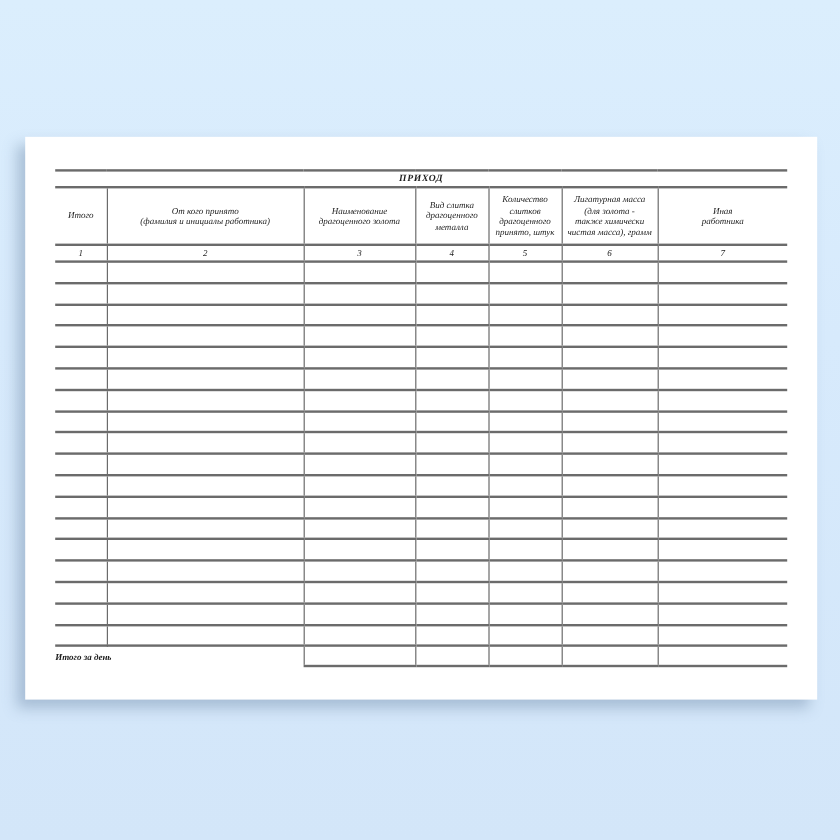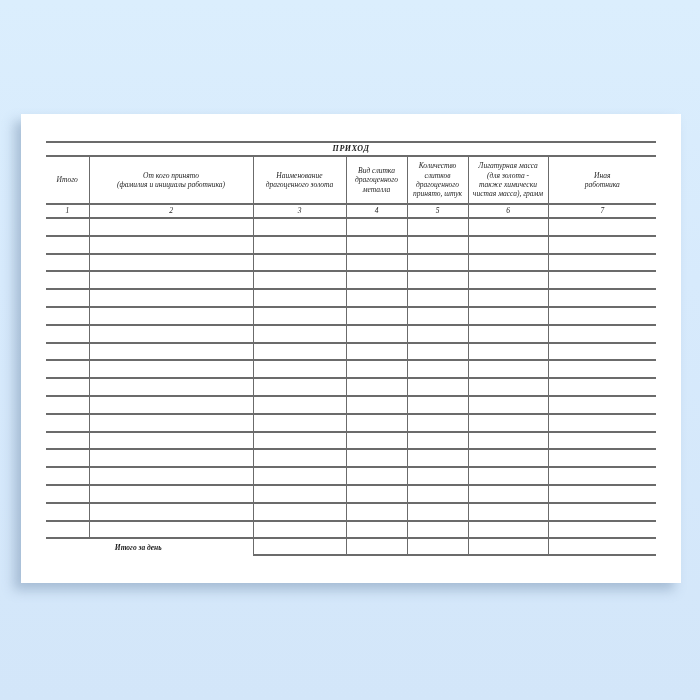--- a/index.html
+++ b/index.html
@@ -36,21 +36,21 @@
   tr td{border-top:2px solid var(--line);}
   td + td{border-left:1.5px solid var(--line);}
   .title-row td{
     height:12px;font-size:8px;font-weight:bold;letter-spacing:0.6px;
   }
   .header-row td{height:44px;padding:1px 2px;}
   .num-row td{height:12px;}
   .data-row td{height:15.8px;}
   .total-row td{height:15px;}
   .total-row .total-label{
-    text-align:center;padding-right:22px;font-weight:bold;
+    text-align:left;padding-right:22px;font-weight:bold;
   }
   .total-row .total-cell{border-bottom:2px solid var(--line);}
 </style>
 </head>
 <body>
 
 <div class="scene">
   <div class="page">
     <table>
       <colgroup>

